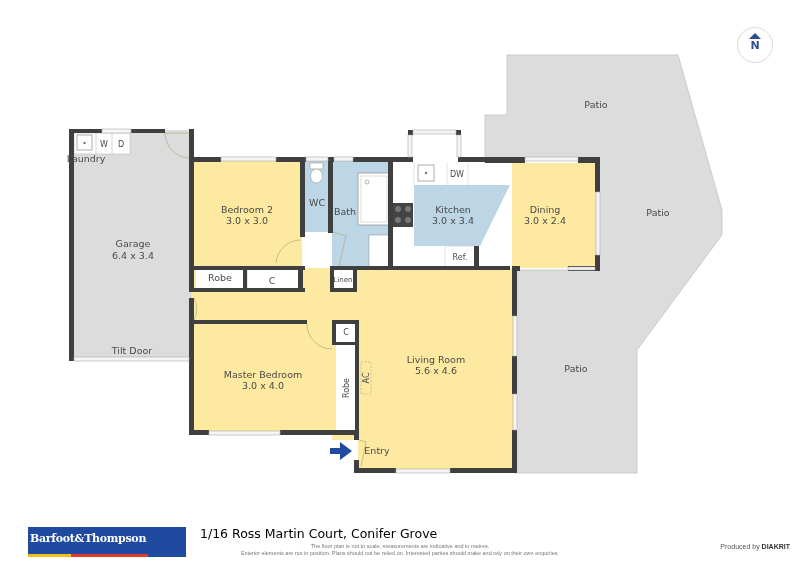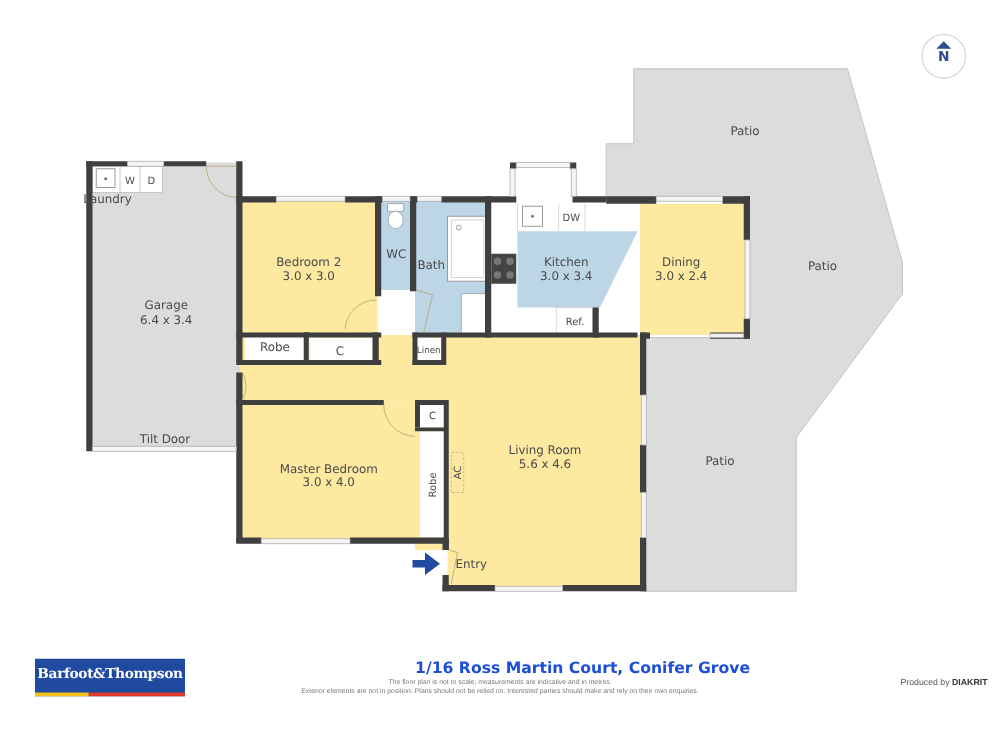--- a/index.html
+++ b/index.html
@@ -4,25 +4,25 @@
 <style>
   html, body { margin:0; padding:0; background:#ffffff; }
   body { width:800px; height:584px; position:relative; overflow:hidden; font-family:"Liberation Sans", sans-serif; }
   #plan { position:absolute; left:0; top:0; width:800px; height:584px; }
   .lbl { font-family:"DejaVu Sans", sans-serif; fill:#4a4a4a; font-size:9.5px; text-anchor:middle; }
   .lbl-s { font-family:"DejaVu Sans", sans-serif; fill:#4a4a4a; font-size:8px; text-anchor:middle; }
   .lbl-xs { font-family:"DejaVu Sans", sans-serif; fill:#4a4a4a; font-size:7px; text-anchor:middle; }
   .compass { position:absolute; left:737px; top:27px; width:34px; height:34px; border:1px solid #d8d8d8; border-radius:50%; background:#fff; }
   .compass-arrow { position:absolute; left:11px; top:5px; width:0; height:0; border-left:6px solid transparent; border-right:6px solid transparent; border-bottom:6px solid #2f4d91; }
   .compass-n { position:absolute; left:0; top:11px; width:34px; text-align:center; font-family:"DejaVu Sans", sans-serif; font-weight:bold; font-size:11px; color:#2f4d91; }
-  .logo { position:absolute; left:28px; top:527px; width:120px; height:30px; background:#1f4aa0; }
+  .logo { position:absolute; left:28px; top:527px; width:120px; height:30px; background:#1f4aa0;padding-left:38px; }
   .logo-text { position:absolute; left:0; top:5px; width:120px; text-align:center; color:#fff; font-family:"DejaVu Serif", serif; font-weight:bold; font-size:11px; letter-spacing:-0.3px; }
   .logo-bar-y { position:absolute; left:0; bottom:0; width:43px; height:3px; background:#f2c019; }
   .logo-bar-r { position:absolute; left:43px; bottom:0; width:77px; height:3px; background:#e03a2e; }
-  .footer-title { position:absolute; left:200px; top:526px; width:400px; text-align:right; font-family:"DejaVu Sans", sans-serif; font-size:12.5px; color:#1d4ed8;font-weight:bold; }
+  .footer-title { position:absolute; left:200px; top:526px; width:400px; text-align:left; font-family:"DejaVu Sans", sans-serif; font-size:12.5px; color:#000000; }
   .footer-note1 { position:absolute; left:200px; top:543px; width:400px; text-align:center; font-size:5.5px; color:#777; }
   .footer-note2 { position:absolute; left:150px; top:550px; width:500px; text-align:center; font-size:5.5px; color:#777; }
   .producer { position:absolute; left:680px; top:543px; width:110px; text-align:right; font-size:7px; color:#555; }
   .producer b { color:#333; }
 </style>
 </head>
 <body>
 
 <svg id="plan" viewBox="0 0 800 584" xmlns="http://www.w3.org/2000/svg">
 

